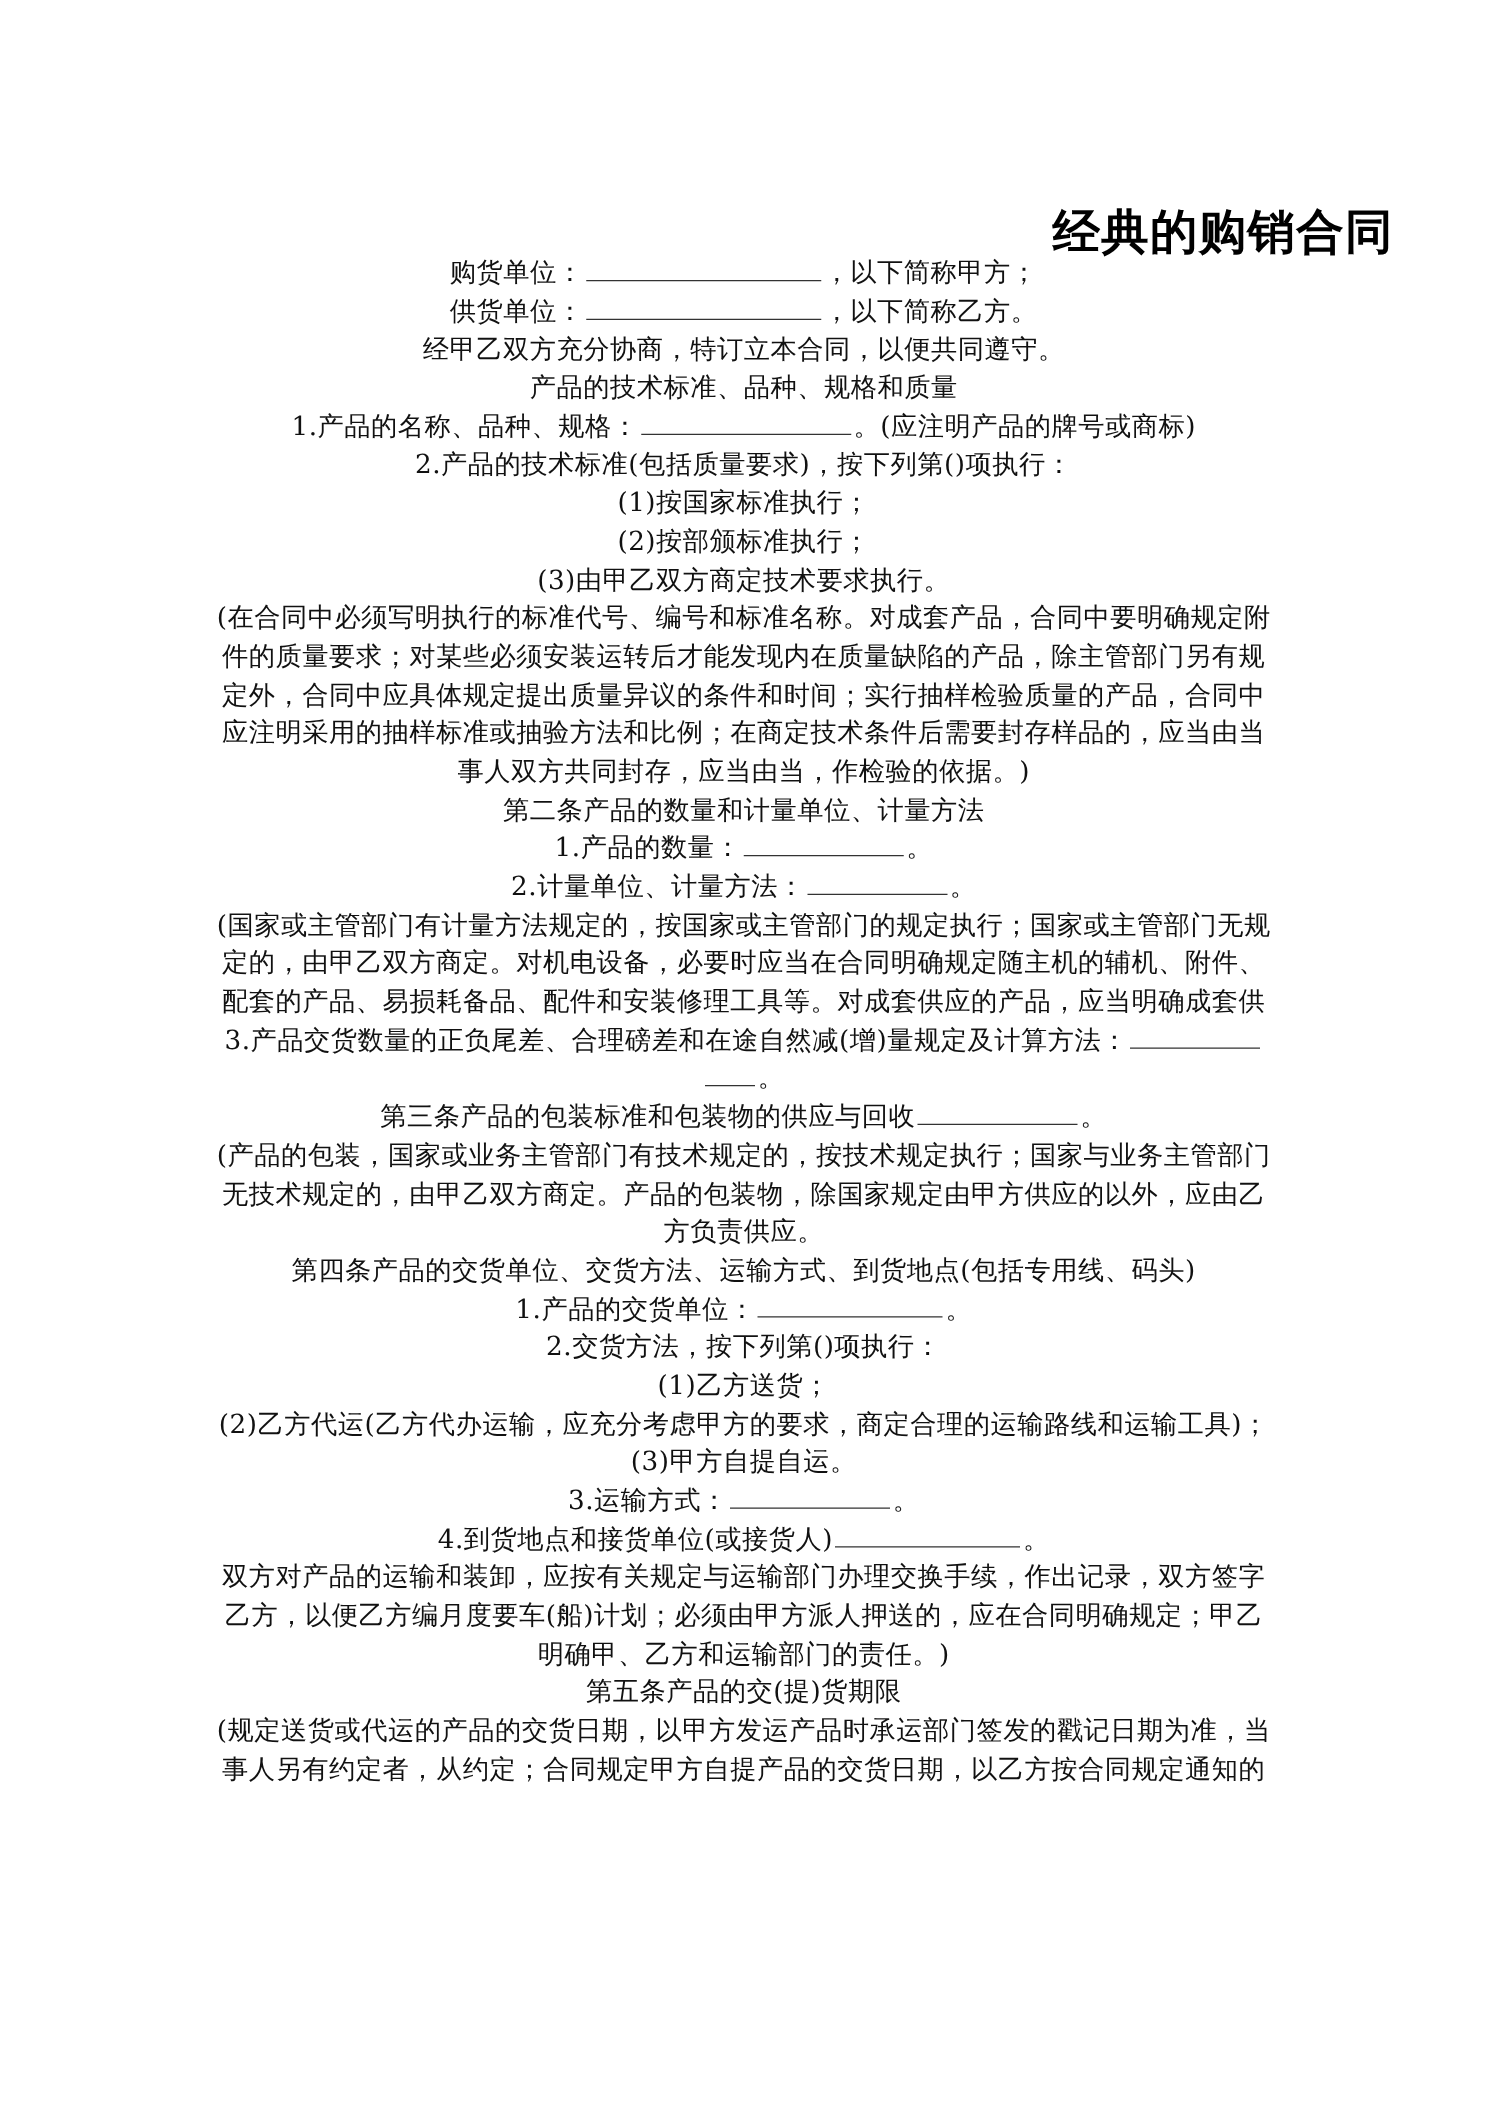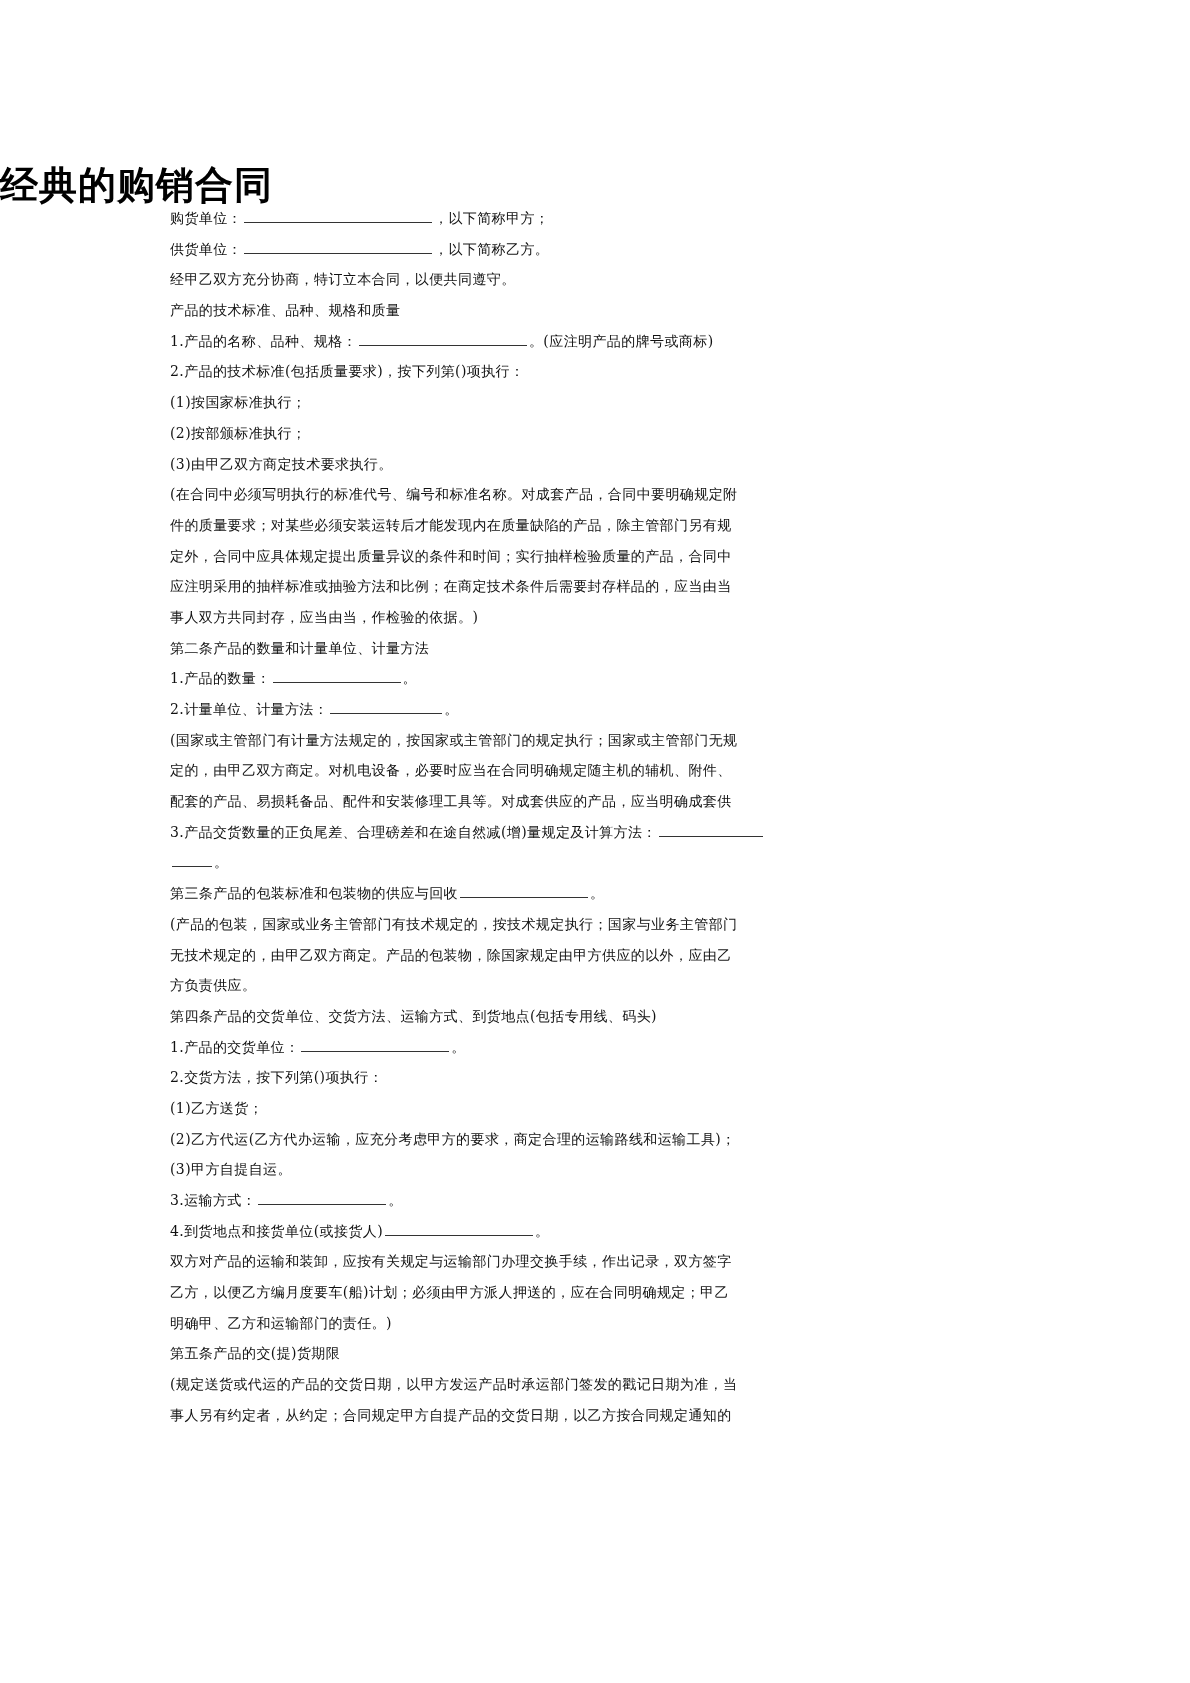--- a/index.html
+++ b/index.html
@@ -1,22 +1,22 @@
 <!DOCTYPE html>
 <html><head>
 <meta charset="utf-8">
 <style>
   html, body { margin: 0; padding: 0; background: #ffffff; }
   body { width: 1190px; height: 1683px; position: relative; overflow: hidden;
          font-family: "DejaVu Serif", "Liberation Serif", serif; color: #111; }
-  .title { position: absolute; top: 160px; left: 0; width: 1115px; text-align: left;
+  .title { position: absolute; top: 160px; left: 0; width: 1115px; text-align: right;
            font-family: "DejaVu Sans", "Liberation Sans", sans-serif; font-weight: bold;
            font-size: 38px; letter-spacing: 1px; color: #000; line-height: 50px; }
   .body { position: absolute; top: 203px; left: 170px; width: 850px; }
-  .line { font-size: 14px; line-height: 30.7px; height: 30.7px; white-space: nowrap; letter-spacing: 0.4px; }
+  .line { font-size: 21px; line-height: 30.7px; height: 30.7px; white-space: nowrap; letter-spacing: 0.4px; text-align: center; }
   .blank { display: inline-block; border-bottom: 1px solid #333; height: 18px; vertical-align: baseline; margin: 0 2px; }
 </style>
 </head>
 <body>
 
 <div class="title">经典的购销合同</div>
 <div class="body" id="doc-body">
     <div class="line"><span>购货单位：</span><span class="blank" style="width: 188px;"></span><span>，以下简称甲方；</span></div>
     <div class="line"><span>供货单位：</span><span class="blank" style="width: 188px;"></span><span>，以下简称乙方。</span></div>
     <div class="line"><span>经甲乙双方充分协商，特订立本合同，以便共同遵守。</span></div>

